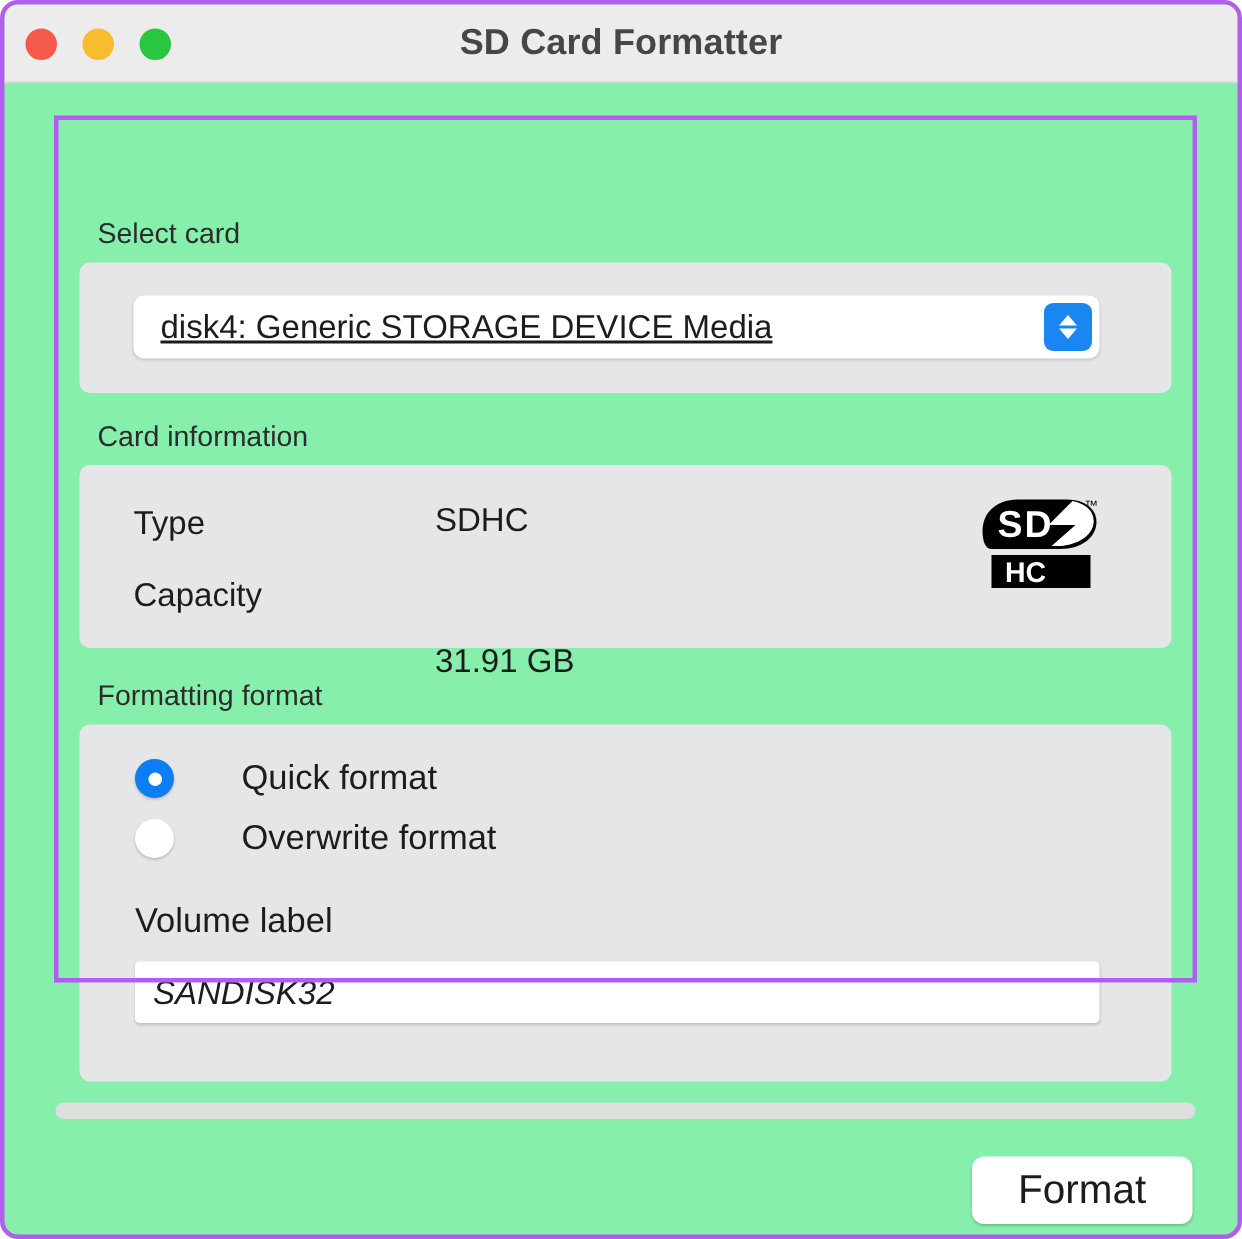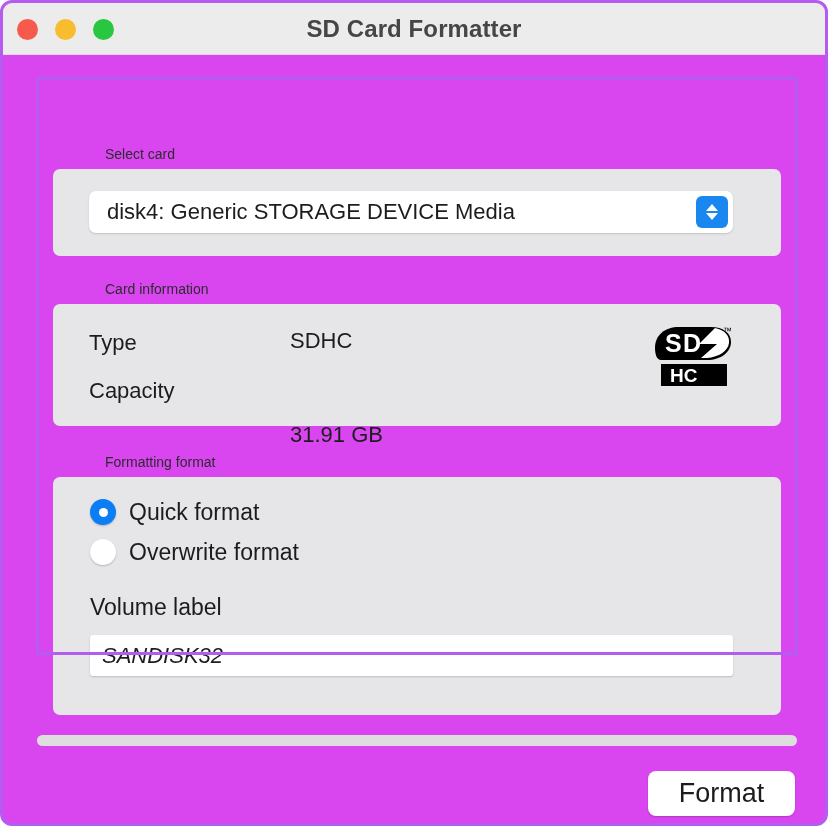--- a/index.html
+++ b/index.html
@@ -16,21 +16,21 @@
 
   
   .window {
     position: absolute;
     left: 0; top: 0;
     width: 828px;
     height: 826px;
     box-sizing: border-box;
     border: 3px solid #b45cf0;
     border-radius: 12px;
-    background: #d946ef;
+    background: #86efac;
     overflow: hidden;
   }
 
   
   .titlebar {
     position: relative;
     height: 51px;
     background: #edeced;
     border-bottom: 1px solid #dcdcdc;
   }
@@ -75,24 +75,23 @@
     z-index: 5;
   }
 
   
   .content {
     position: relative;
     padding: 0;
   }
 
   .section-label {
-    font-size: 14px;
+    font-size: 19px;
     color: #2c2c2e;
     padding: 14px 0 7px 26px;
-    margin-left: 40px;
   }
   .panel {
     background: #e6e6e8;
     border-radius: 7px;
     margin: 0 14px;
   }
 
   
   .select-card-wrap {
     position: absolute;
@@ -114,20 +113,21 @@
     border-radius: 7px;
     box-shadow: 0 1px 2px rgba(0,0,0,0.16);
     display: flex;
     align-items: center;
   }
   .combo-text {
     font-size: 22px;
     color: #1c1c1e;
     padding-left: 18px;
     white-space: nowrap;
+    text-decoration: underline;
   }
   .stepper {
     position: absolute;
     right: 5px;
     top: 5px;
     width: 32px;
     height: 32px;
     background: #1a86f0;
     border-radius: 6px;
     display: flex;
@@ -180,22 +180,23 @@
     top: 385px;
     width: 756px;
   }
   .panel-fmt {
     height: 238px;
     position: relative;
   }
   .radio-row {
     position: absolute;
     display: flex;
-    align-items: flex-start;
+    align-items: flex-end;
     left: 37px;
+    gap: 32px;
   }
   .radio-row.r1 { top: 22px; }
   .radio-row.r2 { top: 62px; }
 
   .radio {
     width: 26px;
     height: 26px;
     border-radius: 50%;
     background: #ffffff;
     box-shadow: 0 1px 2px rgba(0,0,0,0.22);

